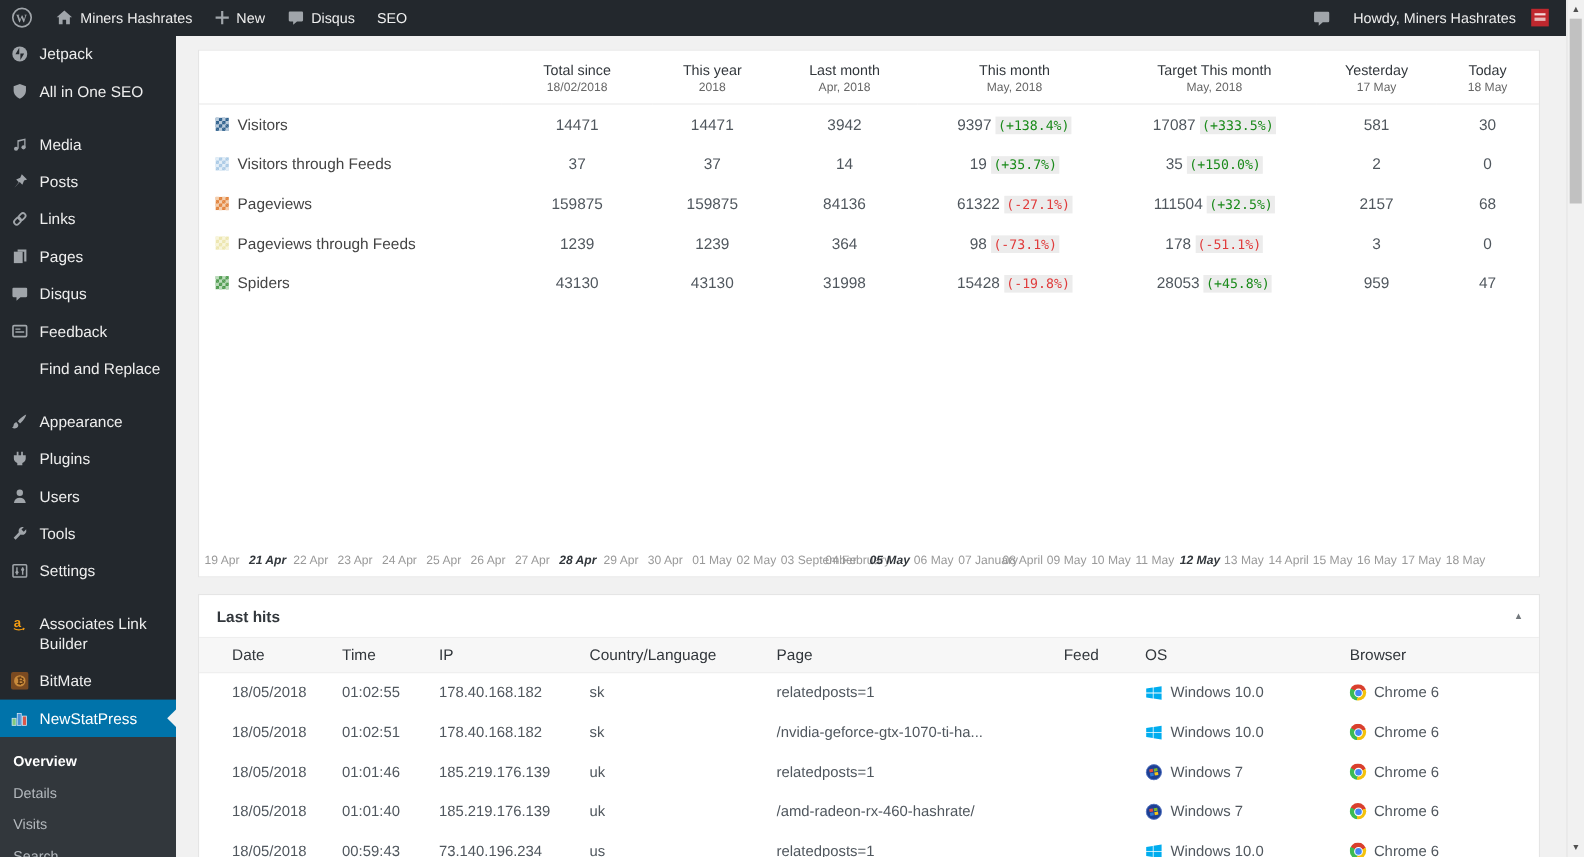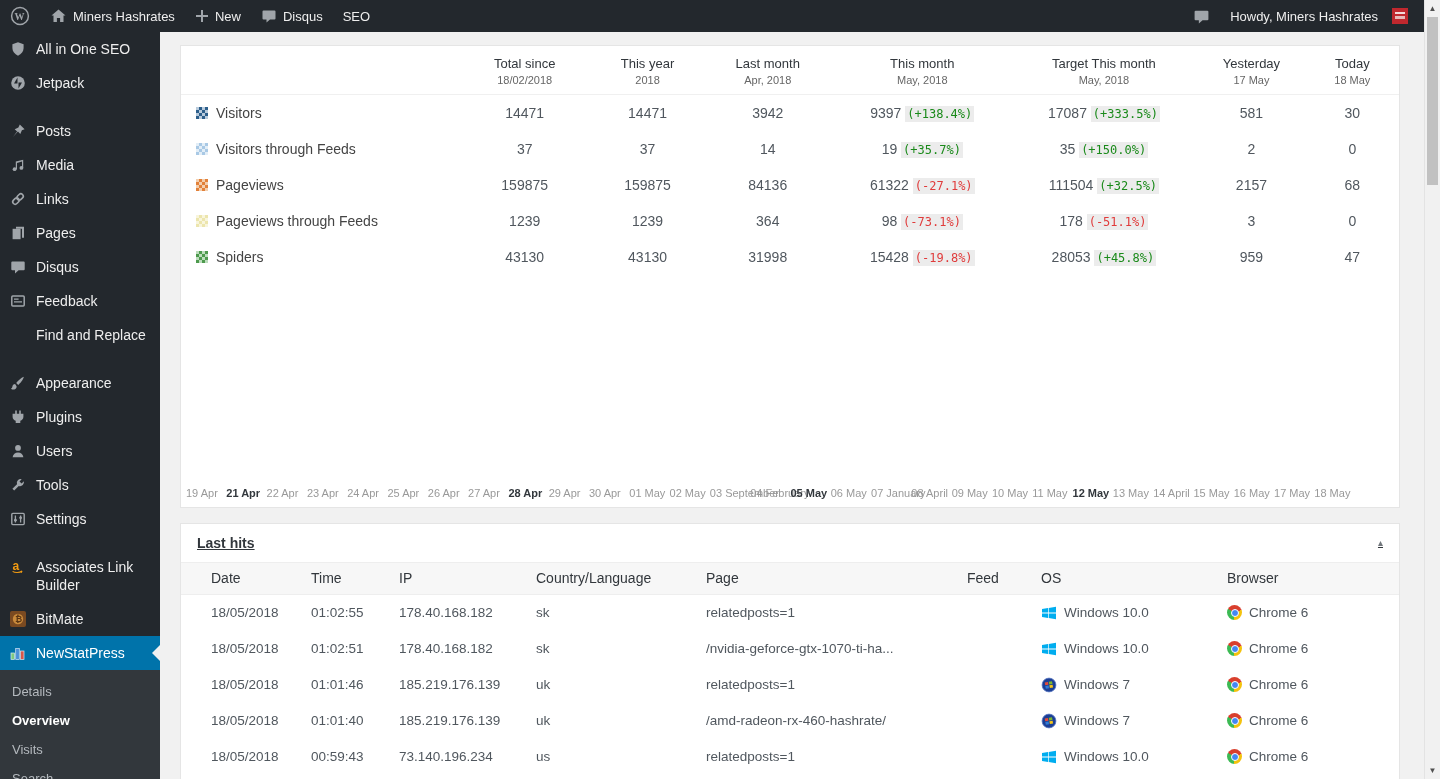--- a/index.html
+++ b/index.html
@@ -44,30 +44,30 @@
   .stats-head-row { border-bottom:1px solid #f0f0f0; }
   .stats-table td { font-size:14px; color:#50575e; text-align:center; height:36px; }
   .row-label { display:flex; align-items:center; gap:8px; padding-left:15px; font-size:14px; color:#444;}
   .legend-sq { width:12px; height:12px; display:inline-block; }
   .pct { font-family:"DejaVu Sans Mono", monospace; font-size:12px; background:#ececec; padding:1px 2px; }
   .pct.up { color:#1a8a1a; }
   .pct.down { color:#e03b3b; }
 
   
   .chart { display:flex; align-items:flex-end; padding:10px 0 8px 5px; margin-top:14px; }
-  .chart-col { width:36px; margin-right:4.3px; display:flex; flex-direction:row; align-items:flex-end; }
+  .chart-col { width:36px; margin-right:4.3px; display:flex; flex-direction:column; align-items:flex-start; }
   .bar-stack { display:flex; flex-direction:column; justify-content:flex-end; height:200px;
     border-bottom:2px solid #9c9c9c; }
   .bar-seg { width:100%; }
   .bar-label { font-size:11px; color:#999; text-align:center; margin-top:5px; white-space:nowrap; }
-  .bar-label.bold { color:#32373c; font-weight:bold; }
+  .bar-label.bold { color:#32373c; font-weight:bold;font-style:italic; }
 
   
   .lh-header { display:flex; align-items:center; justify-content:space-between;
-    padding:11px 16px; font-size:14px; font-weight:bold; color:#32373c;text-decoration:underline; }
+    padding:11px 16px; font-size:14px; font-weight:bold; color:#32373c; }
   .lh-toggle { color:#72777c; font-size:10px; cursor:pointer; font-weight:normal;}
   .hits-grid { width:100%; }
   .hit-row { display:flex; align-items:center; height:36px; font-size:13.5px; color:#50575e; padding-left:30px;}
   .hit-row.head { background:#f7f7f7; border-top:1px solid #eee; border-bottom:1px solid #eee;
     height:33px; color:#32373c; font-size:14px; }
   .hc { flex:none; display:flex; align-items:center; gap:7px; overflow:hidden; white-space:nowrap;}
   .hc0{width:100px}.hc1{width:88px}.hc2{width:137px}.hc3{width:170px}.hc4{width:261px}
   .hc5{width:74px}.hc6{width:186px}.hc7{width:164px}
 
   .os-icon { width:16px; height:16px; display:inline-flex; }
@@ -128,53 +128,53 @@
       <span class="avatar"></span>
     </div>
   </div>
 </div>
 
 <div class="sidebar">
   <nav id="sidebar-menu">
       <div class="menu-item">
         <span class="mi-icon">
           <svg width="16" height="16" viewBox="0 0 16 16" fill="currentColor">
-            <path d="M8 1.3l5.6 2v3.8c0 3.7-2.2 6-5.6 7.6C4.6 13.1 2.4 10.8 2.4 7.1V3.3z"></path>
-          </svg>
-        </span>
-        <span>All in One SEO</span>
-      </div>
-      <div class="menu-item">
-        <span class="mi-icon">
-          <svg width="16" height="16" viewBox="0 0 16 16" fill="currentColor">
             <circle cx="8" cy="8" r="6.8"></circle>
             <path fill="#23282d" d="M7.5 2.4v6H4z"></path>
             <path fill="#23282d" d="M8.5 13.6v-6H12z"></path>
           </svg>
         </span>
         <span>Jetpack</span>
       </div>
+      <div class="menu-item">
+        <span class="mi-icon">
+          <svg width="16" height="16" viewBox="0 0 16 16" fill="currentColor">
+            <path d="M8 1.3l5.6 2v3.8c0 3.7-2.2 6-5.6 7.6C4.6 13.1 2.4 10.8 2.4 7.1V3.3z"></path>
+          </svg>
+        </span>
+        <span>All in One SEO</span>
+      </div>
       <div class="menu-sep"></div>
-      <div class="menu-item">
-        <span class="mi-icon">
-          <svg width="16" height="16" viewBox="0 0 16 16" fill="currentColor">
-            <path d="M9.8 1.4l4.8 4.8-2.7 1-1.6 3.7-2.4-2.4L3 13.9l4.1-5.3-2.4-2.4 3.7-1.6z"></path>
-          </svg>
-        </span>
-        <span>Posts</span>
-      </div>
       <div class="menu-item">
         <span class="mi-icon">
           <svg width="16" height="16" viewBox="0 0 16 16" fill="currentColor">
             <circle cx="4.6" cy="12.2" r="1.9"></circle>
             <circle cx="11.4" cy="10.9" r="1.9"></circle>
             <path d="M5.8 12.2V4.4l7.4-1.6v8.1h-1.2V4.6L7 5.9v6.3z"></path>
           </svg>
         </span>
         <span>Media</span>
+      </div>
+      <div class="menu-item">
+        <span class="mi-icon">
+          <svg width="16" height="16" viewBox="0 0 16 16" fill="currentColor">
+            <path d="M9.8 1.4l4.8 4.8-2.7 1-1.6 3.7-2.4-2.4L3 13.9l4.1-5.3-2.4-2.4 3.7-1.6z"></path>
+          </svg>
+        </span>
+        <span>Posts</span>
       </div>
       <div class="menu-item">
         <span class="mi-icon">
           <svg width="16" height="16" viewBox="0 0 16 16" fill="currentColor">
             <g transform="rotate(-45 8 8)" fill="none" stroke="currentColor" stroke-width="1.6">
               <rect x="1.6" y="5.6" width="7" height="4.8" rx="2.4"></rect>
               <rect x="7.4" y="5.6" width="7" height="4.8" rx="2.4"></rect>
             </g>
           </svg>
         </span>
@@ -280,22 +280,22 @@
           <svg width="16" height="16" viewBox="0 0 16 16">
             <rect x="1" y="8" width="3.6" height="6.4" fill="#7ec97e" stroke="#d7e8f5" stroke-width=".7"></rect>
             <rect x="5.7" y="3.6" width="3.6" height="10.8" fill="#4a90d9" stroke="#d7e8f5" stroke-width=".7"></rect>
             <rect x="10.4" y="6" width="3.6" height="8.4" fill="#d9574a" stroke="#d7e8f5" stroke-width=".7"></rect>
           </svg>
         </span>
         <span>NewStatPress</span>
       </div>
     </nav>
   <div class="submenu" id="sidebar-submenu">
+      <div class="submenu-item current">Overview</div>
       <div class="submenu-item">Details</div>
-      <div class="submenu-item current">Overview</div>
       <div class="submenu-item">Visits</div>
       <div class="submenu-item">Search</div>
     </div>
 </div>
 
 <div class="content">
 
   <div class="panel">
     <table class="stats-table">
       <thead>

